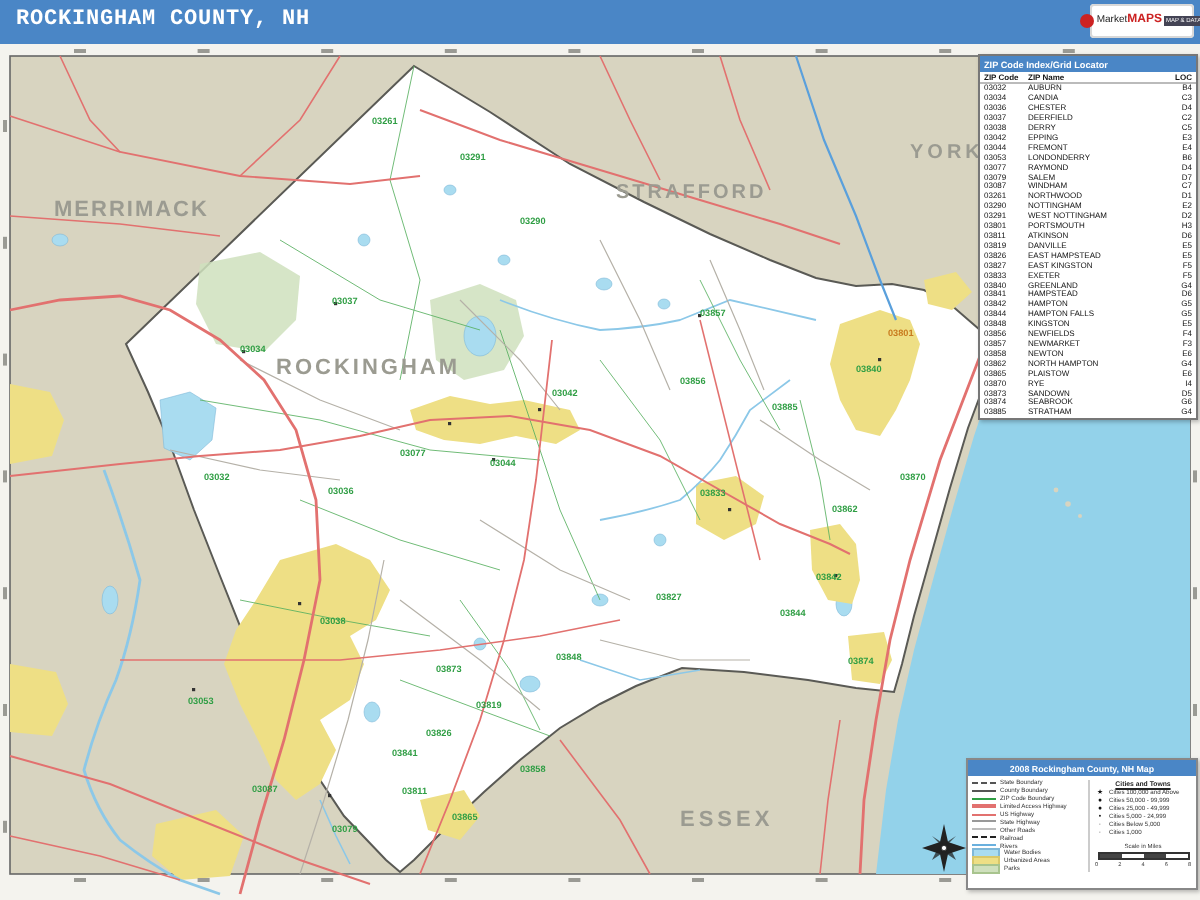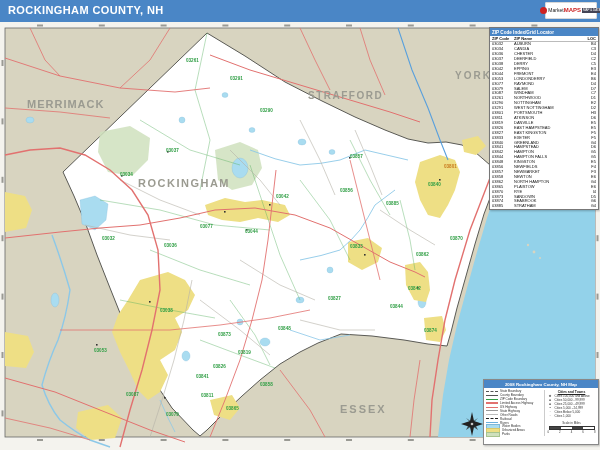--- a/index.html
+++ b/index.html
@@ -2,21 +2,21 @@
 <html><head>
 <meta charset="utf-8">
 <style>
   html,body{margin:0;padding:0;background:#fff;}
   .page{position:relative;width:600px;height:450px;overflow:hidden;background:#fff;
         font-family:"Liberation Sans",sans-serif;}
   
   .header-bar{position:absolute;left:0;top:0;width:600px;height:22px;background:#4a86c6;
               border-bottom:1px solid #2f6aa8;}
   .header-title{position:absolute;left:8px;top:4px;color:#fff;font-size:11px;font-weight:700;
-                letter-spacing:.4px;}
+                letter-spacing:.4px;font-family:Liberation Mono, monospace;}
   .logo{position:absolute;right:3px;top:2px;width:52px;height:17px;background:#fff;
         border-radius:2px;display:flex;align-items:center;justify-content:center;gap:1px;
         box-shadow:0 0 0 1px #d8d8d8 inset;}
   .logo-burst{width:7px;height:7px;border-radius:50%;background:#cc2222;position:relative;flex:0 0 auto;}
   .logo-txt{font-size:5px;line-height:5px;color:#222;}
   .logo-txt b{color:#cc2222;font-size:6px;}
   .logo-badge{background:#445;color:#fff;font-size:3px;line-height:3.4px;padding:1px;flex:0 0 auto;}
   
   .map-wrap{position:absolute;left:0;top:22px;width:600px;height:428px;background:#f4f3ee;}
   svg{position:absolute;left:0;top:0;}

